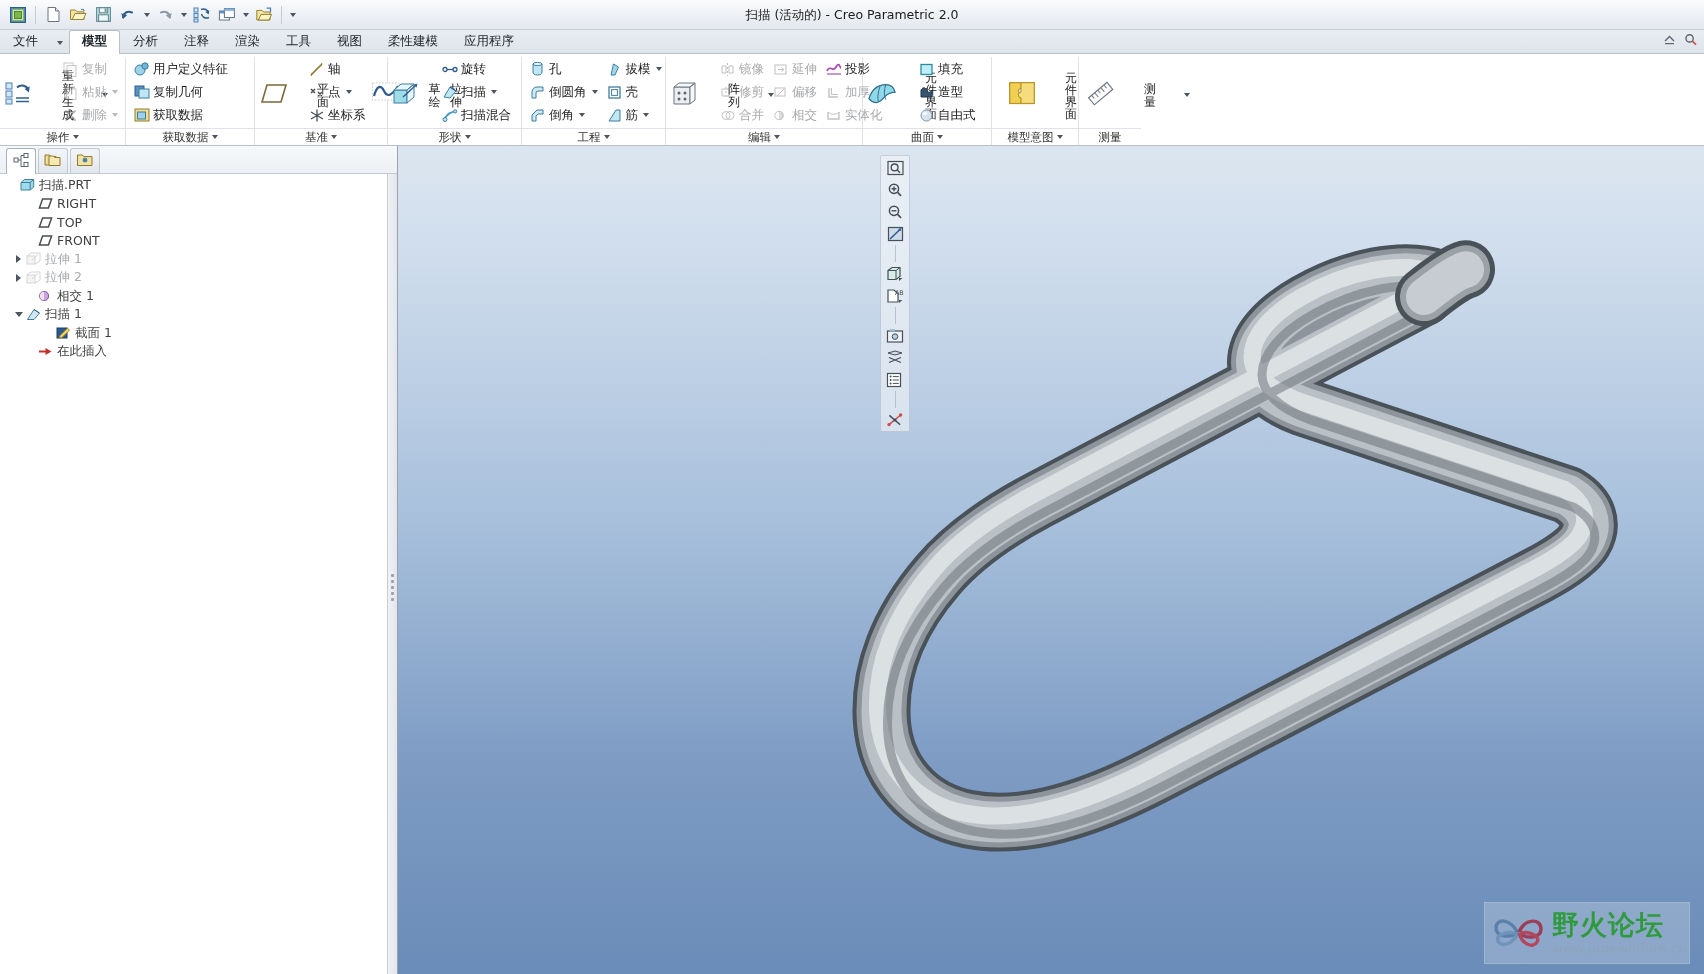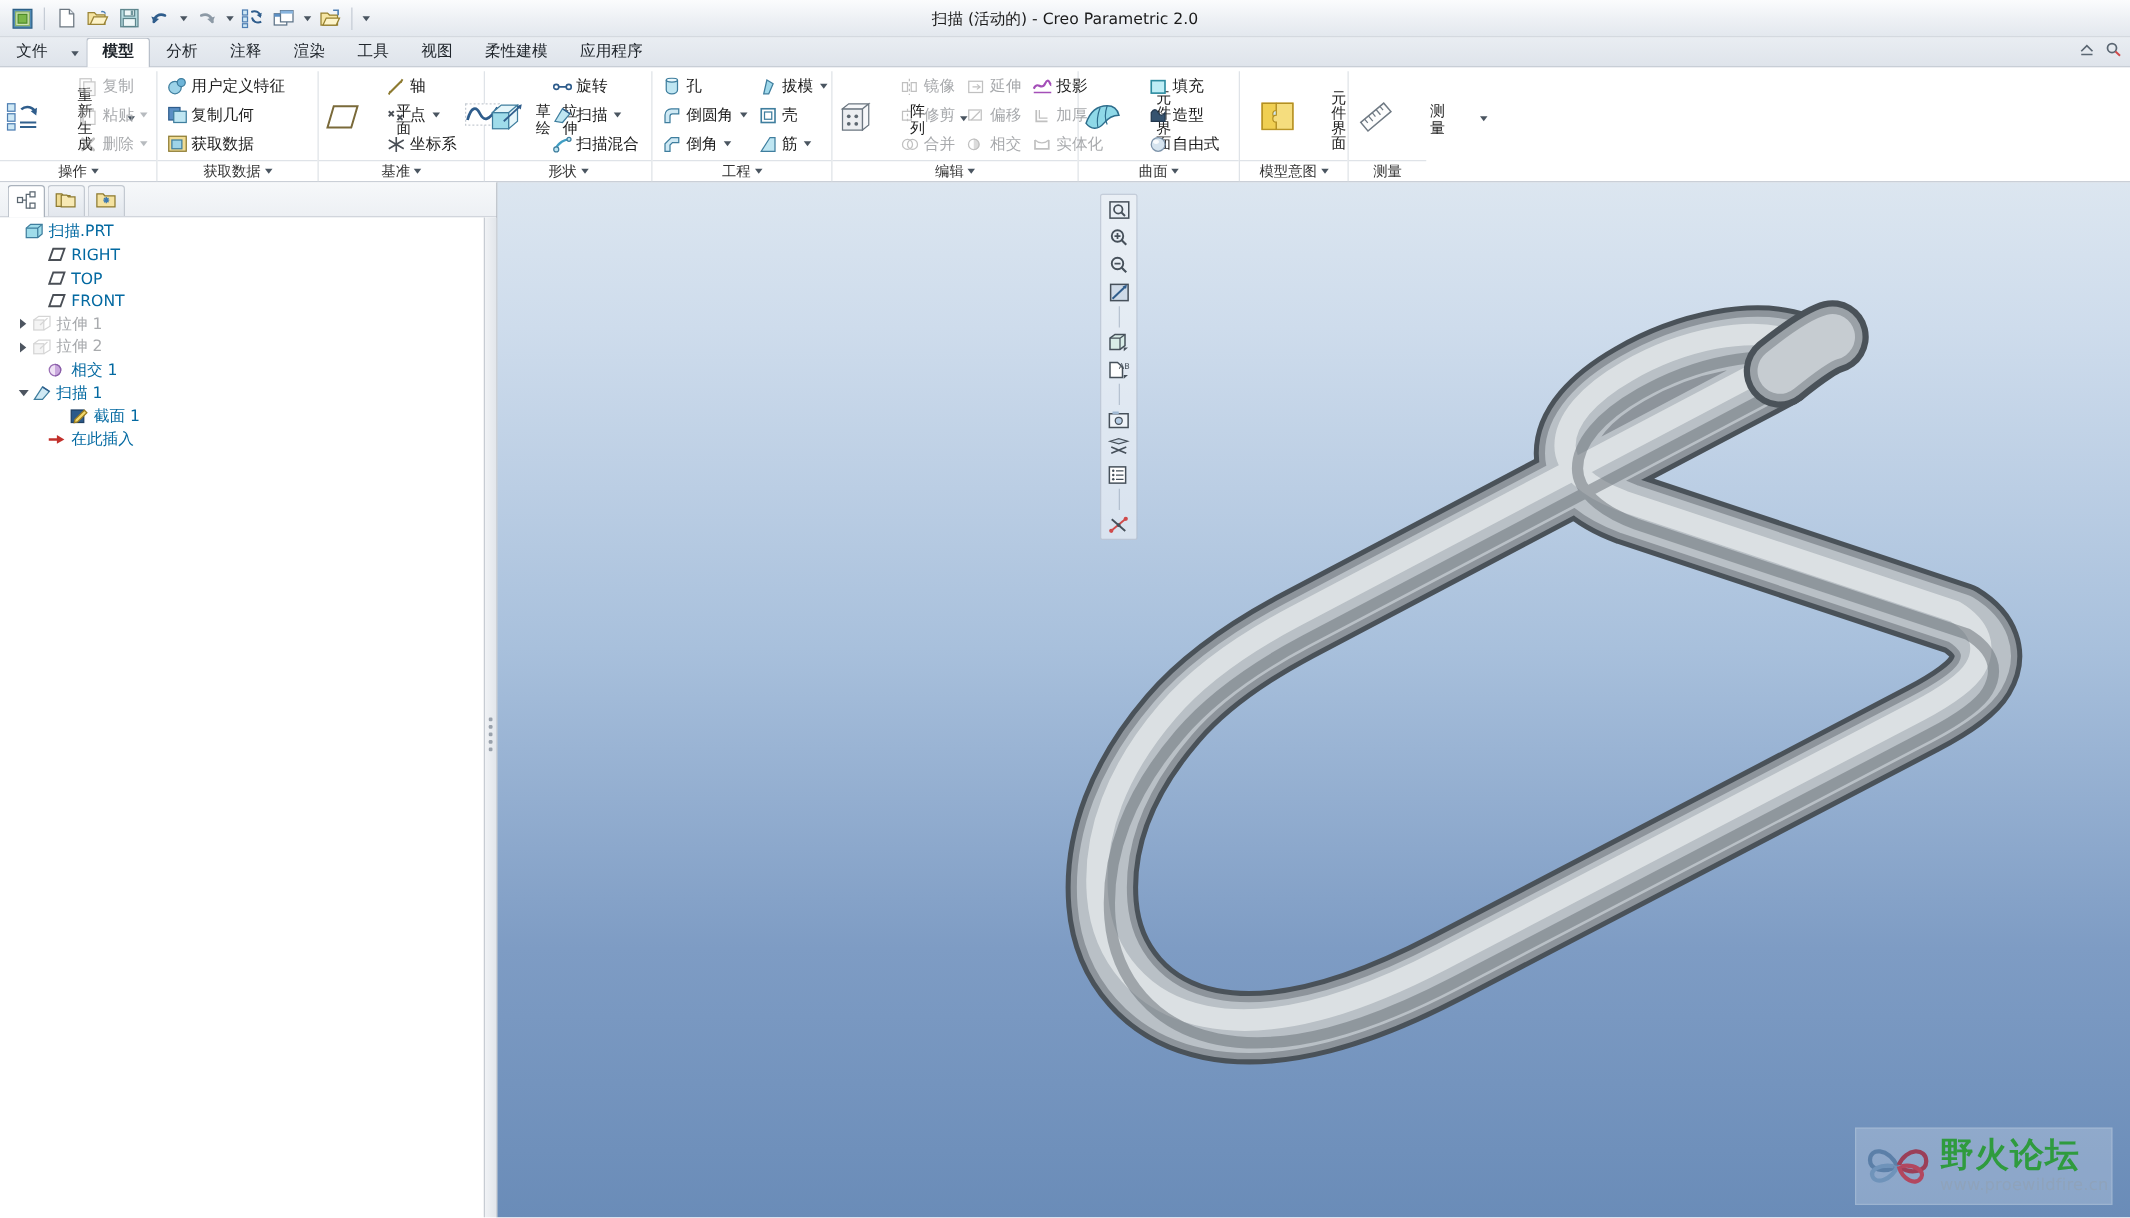--- a/index.html
+++ b/index.html
@@ -126,21 +126,21 @@
   .tree-header {
     height: 26px; display: flex; align-items: center;
     padding: 0 6px 0 18px; border-bottom: 1px solid #c9ced6;
     background: #fff;
   }
   .tree-title { font-size: 13px; font-weight: bold; color: #1b1b1b; flex: 1; }
   .thbtn { width: 22px; height: 22px; display: flex; align-items: center; justify-content: center; border: 1px solid transparent; border-radius: 2px; cursor: default; }
   .tree-body { flex: 1; overflow: hidden; padding-top: 2px; background: #fff; position: relative; }
   .trow { height: 18.5px; display: flex; align-items: center; cursor: default; white-space: nowrap; }
   .twig { width: 13px; height: 18px; display: flex; align-items: center; justify-content: center; flex: 0 0 13px; }
-  .tlabel { font-size: 12.5px; color: #0369a1; margin-left: 3px; }
+  .tlabel { font-size: 12.5px; color: #404040; margin-left: 3px; }
   .trow.dis .tlabel { color: #a9abae; }
   .tri { width:0;height:0; }
   .tri.r { border-top:4px solid transparent;border-bottom:4px solid transparent;border-left:5.5px solid #4d5560; }
   .tri.d { border-left:4px solid transparent;border-right:4px solid transparent;border-top:5.5px solid #4d5560; }
   .tree-splitv {
     position:absolute; right:0; top:28px; bottom:0; width:10px;
     background: linear-gradient(to right,#f0f2f5,#e2e6eb);
     border-left:1px solid #c7ccd3;
   }
   .grip { position:absolute; left:3px; top:50%; width:3px; height:34px; }

